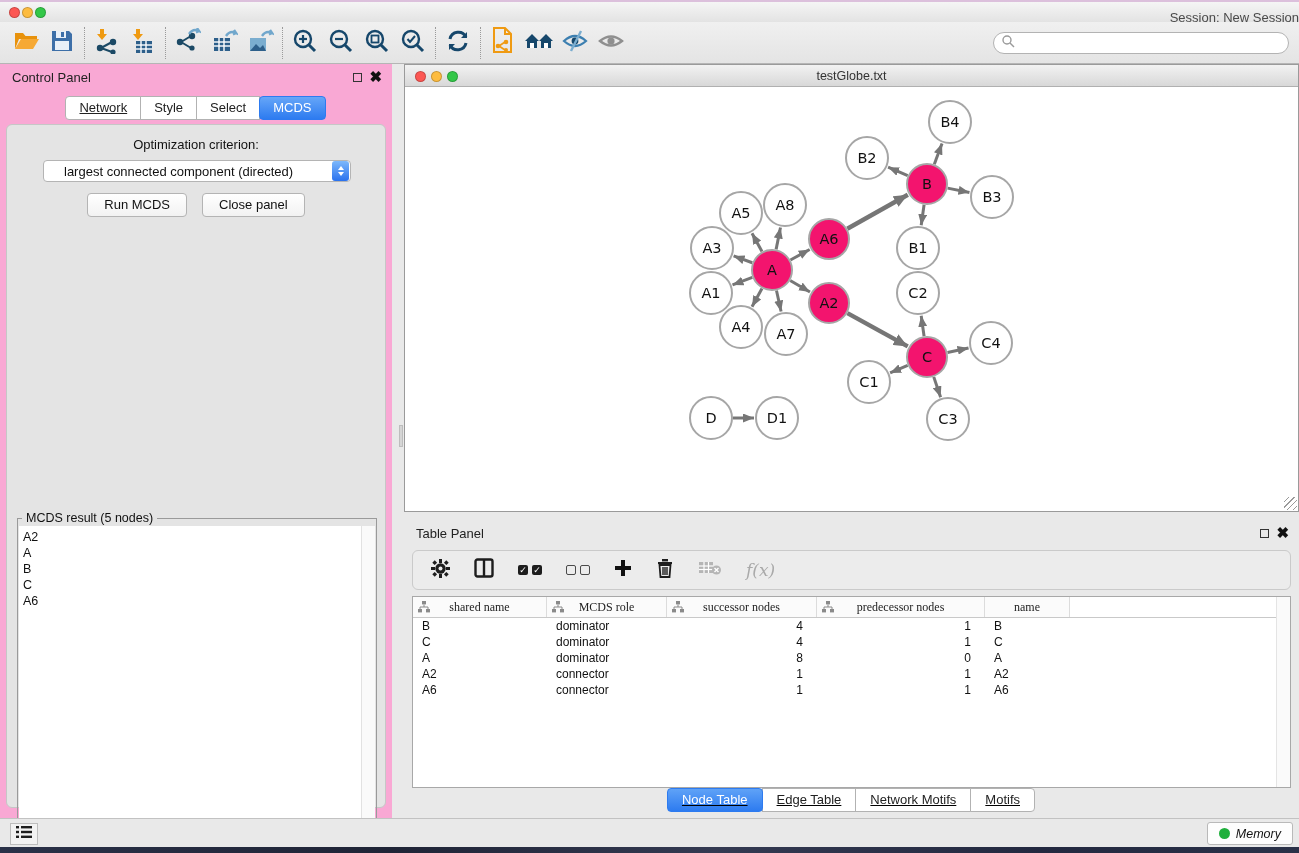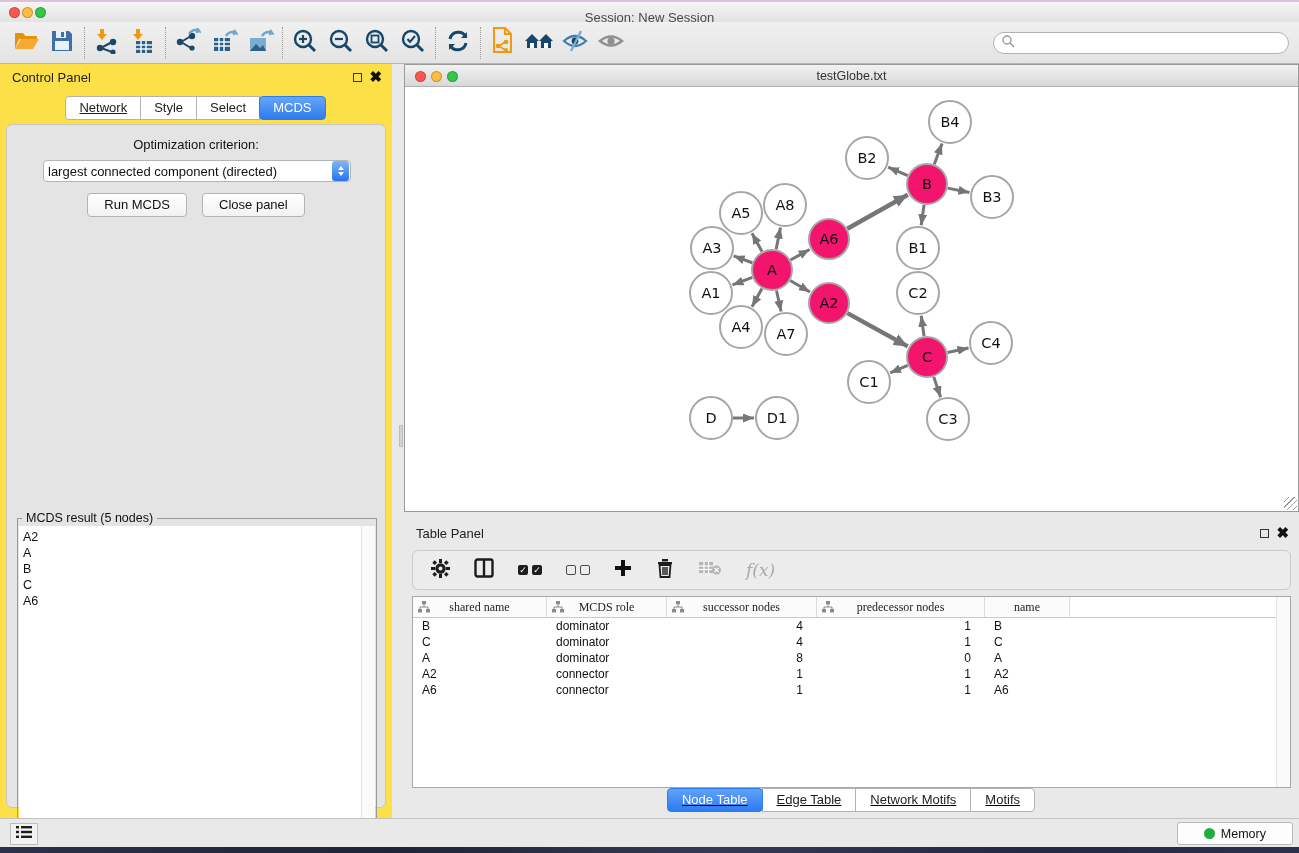--- a/index.html
+++ b/index.html
@@ -4,57 +4,57 @@
 <style>
   * { margin:0; padding:0; box-sizing:border-box; }
   html,body { width:1299px; height:853px; }
   body { font-family:"Liberation Sans", sans-serif; background:#e9e9e9; overflow:hidden; }
   #screen { position:relative; width:1299px; height:853px; background:#e9e9e9; }
 
   
   .top-accent { position:absolute; left:0; top:0; width:100%; height:2px; background:#dcc0dc; }
   .titlebar { position:absolute; left:0; top:2px; width:100%; height:32px;
     background:linear-gradient(#f5f5f5,#d9d9d9); border-bottom:1px solid #b9b9b9;
-    display:flex; align-items:center; justify-content:center; }
+    display:flex; align-items:center; justify-content:flex-end; }
   .traffic { position:absolute; left:9px; top:5px; display:flex; gap:2px; }
   .tl { width:11px; height:11px; border-radius:50%; border:0.5px solid rgba(0,0,0,.2); }
   .tl.red{background:#fc5753;} .tl.yellow{background:#fdbc40;} .tl.green{background:#33c748;}
   .win-title { font-size:13px; color:#4a4a4a; }
 
   
   .toolbar { position:absolute; left:0; top:22px; width:100%; height:42px;
     background:linear-gradient(#f0f0f0,#e4e4e4); border-bottom:1px solid #b5b5b5;
     display:flex; align-items:center; }
   .tb-btn { width:36px; height:34px; display:flex; align-items:center; justify-content:center; flex:0 0 auto; }
   .tb-sep { width:1px; height:32px; border-left:1px dotted #9a9a9a; margin:0 4px; flex:0 0 auto; }
   .tb-spacer { flex:1 1 auto; }
   .searchbox { width:296px; height:22px; margin-right:10px; background:#fff; border:1px solid #b3b3b3;
     border-radius:11px; display:flex; align-items:center; padding-left:7px; }
   .searchbox input { border:none; outline:none; flex:1; font-size:12px; background:transparent; padding-left:4px; }
 
   
-  .control-panel { position:absolute; left:0; top:64px; width:392px; height:754px; background:#fde047; }
+  .control-panel { position:absolute; left:0; top:64px; width:392px; height:754px; background:#f9a8d4; }
   .panel-head { position:absolute; left:0; top:0; width:100%; height:26px; display:flex; align-items:center; }
   .panel-title { font-size:13px; color:#222; margin-left:12px; }
   .panel-head-icons { margin-left:auto; display:flex; align-items:center; gap:7px; margin-right:10px; }
   .float-box { width:9px; height:9px; border:1.5px solid #333; display:inline-block; }
   .close-x { font-size:15px; font-weight:bold; color:#111; line-height:10px; }
   .cp-tabs { position:absolute; left:0; top:32px; width:100%; display:flex; justify-content:center; }
   .cp-tab { font-size:13px; color:#222; background:#fff; border:1px solid #b2b2b2; padding:3px 13px 4px;
     margin-left:-1px; position:relative; }
   .cp-tab:first-child { border-radius:4px 0 0 4px;text-decoration:underline; }
   .cp-tab:last-child { border-radius:0 4px 4px 0; }
   .cp-tab.active { background:linear-gradient(#66a6f8,#2d7bf0); border-color:#2d7bf0; color:#fff; z-index:2;
     border-radius:4px; }
   .cp-body { position:absolute; left:6px; top:60px; width:380px; height:684px; background:#e4e4e4;
     border:1px solid #c6c6c6; border-radius:6px; }
   .opt-label { text-align:center; margin-top:12px; font-size:13px; color:#111; }
   .select-wrap { position:absolute; left:36px; top:35px; width:308px; height:22px; background:#fff;
     border:1px solid #b4b4b4; border-radius:4px; display:flex; align-items:center; }
-  .select-text { flex:1; font-size:13px; color:#111; padding-left:4px; white-space:nowrap; overflow:hidden; }
+  .select-text { flex:1; font-size:13px; color:#111; padding-left:20px; white-space:nowrap; overflow:hidden; }
   .select-stepper { width:17px; height:20px; margin-right:1px; border-radius:3px;
     background:linear-gradient(#7db8fb,#2a72ee); display:flex; flex-direction:column;
     align-items:center; justify-content:center; gap:2px; }
   .chev-up { width:0; height:0; border-left:3.5px solid transparent; border-right:3.5px solid transparent; border-bottom:4px solid #fff; }
   .chev-dn { width:0; height:0; border-left:3.5px solid transparent; border-right:3.5px solid transparent; border-top:4px solid #fff; }
   .cp-buttons { position:absolute; left:0; top:68px; width:100%; display:flex; justify-content:center; gap:15px; }
   .mac-btn { background:linear-gradient(#ffffff,#f2f2f2); border:1px solid #b4b4b4; border-radius:4px;
     font-size:13px; color:#111; padding:3px 16px 4px; font-family:"Liberation Sans",sans-serif; }
   .result-box { position:absolute; left:10px; top:393px; width:360px; height:340px; border:1px solid #9a9a9a; }
   .result-legend { position:absolute; left:4px; top:-8px; background:#e4e4e4; padding:0 4px; font-size:12.5px; color:#111; }
@@ -103,21 +103,21 @@
   .tp-tab:first-child { border-radius:4px 0 0 4px; }
   .tp-tab:last-child { border-radius:0 4px 4px 0; }
   .tp-tab.active { background:linear-gradient(#5fa2f7,#2d7bf0); border-color:#2d7bf0; color:#fff; border-radius:4px; z-index:2; }
 
   
   .statusbar { position:absolute; left:0; top:818px; width:100%; height:29px; background:#e9e9e9;
     border-top:1px solid #c2c2c2; }
   .sb-listbtn { position:absolute; left:10px; top:4px; width:28px; height:22px; background:#f2f2f2;
     border:1px solid #bdbdbd; display:flex; align-items:center; justify-content:center; }
   .memory-btn { position:absolute; right:6px; top:3px; height:23px; background:#fdfdfd; border:1px solid #b9b9b9;
-    border-radius:3px; display:flex; align-items:center; gap:6px; padding:0 26px; }
+    border-radius:3px; display:flex; align-items:center; gap:6px; padding:0 11px;font-style:italic; }
   .mem-dot { width:11px; height:11px; border-radius:50%; background:#1faf3c; }
   .memory-btn span.lbl { font-size:12.5px; color:#111; }
   .wallpaper { position:absolute; left:0; top:847px; width:100%; height:6px;
     background:linear-gradient(90deg,#2a3148,#1f2436 30%,#343a52 55%,#232940 80%,#2a3148); }
 </style>
 </head>
 <body>
 
 <div id="screen">
 

